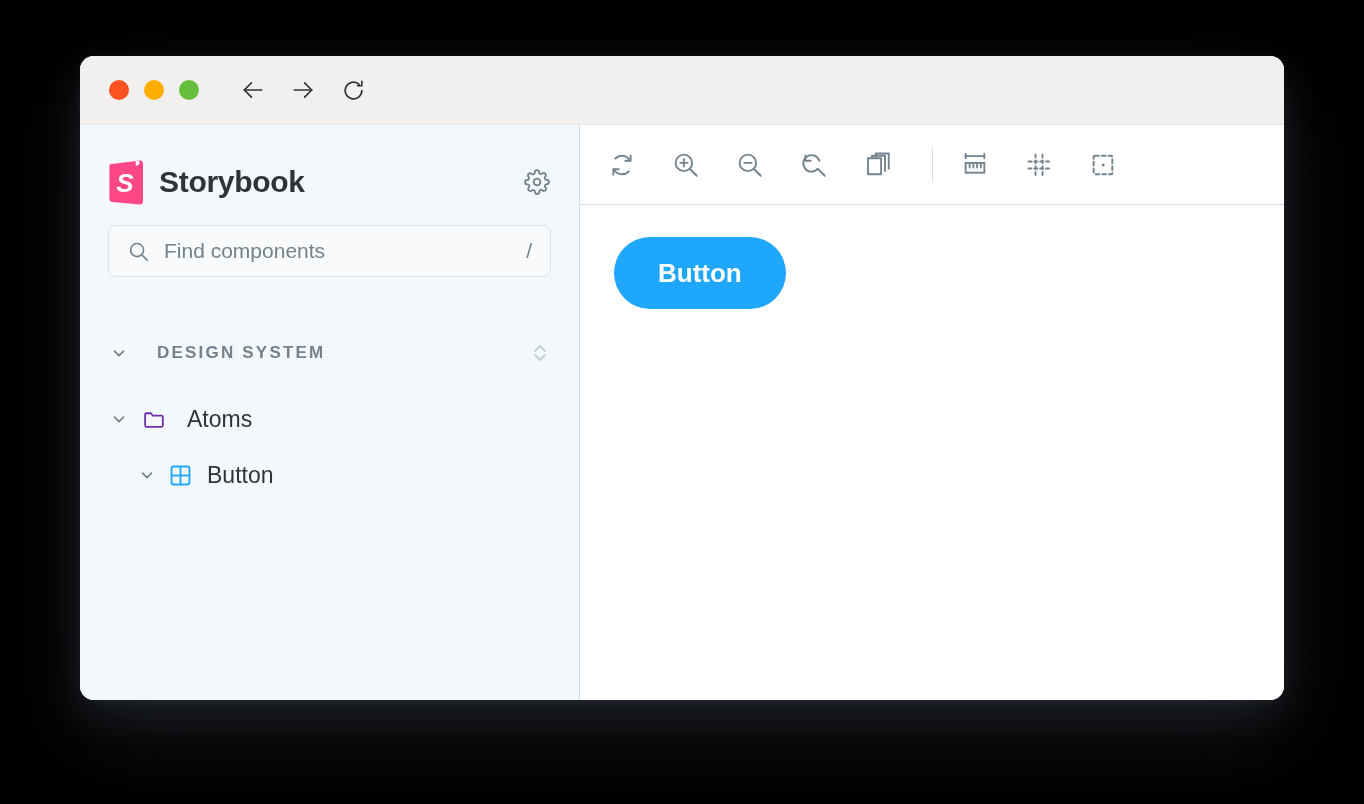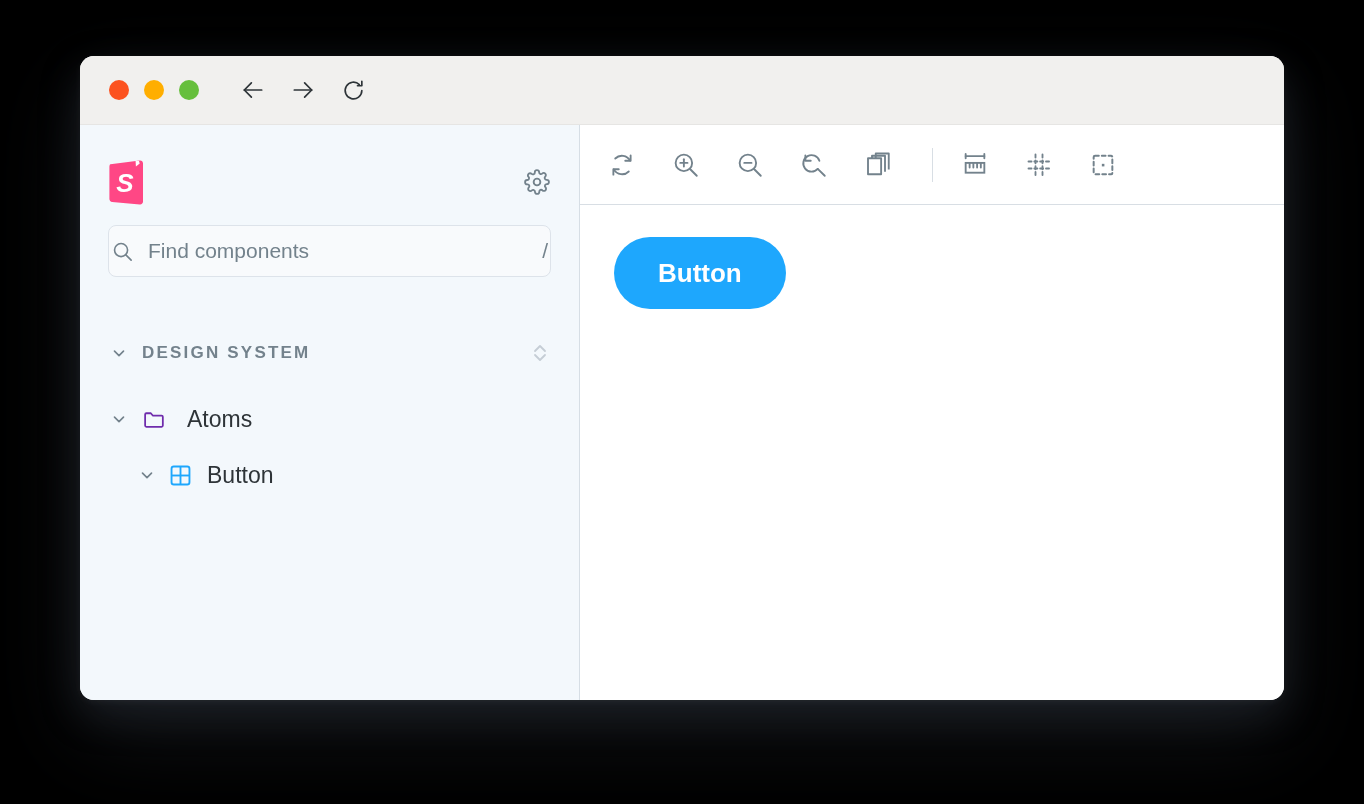--- a/index.html
+++ b/index.html
@@ -116,21 +116,21 @@
 
   
   .search {
     position: relative;
     height: 52px;
     border: 1px solid #DDE3EA;
     border-radius: 8px;
     background: #F8FAFC;
     display: flex;
     align-items: center;
-    padding: 0 2px;
+    padding: 0 18px;
     cursor: text;
   }
   .search-icon { color: #73828C; flex: none; display: flex; }
   .search-input {
     flex: 1;
     border: none;
     outline: none;
     background: transparent;
     font-family: "Liberation Sans", sans-serif;
     font-size: 21px;
@@ -161,21 +161,21 @@
     color: #73828C;
     display: flex; align-items: center; justify-content: center;
   }
 
   .root-row { height: 36px; }
   .root-label {
     font-size: 17px;
     font-weight: bold;
     letter-spacing: 2.2px;
     color: #73828C;
-    margin-left: 12px;
+    margin-left: 27px;
   }
   .root-spacer { flex: 1; }
   .sortbtn {
     width: 22px; height: 26px;
     color: #C5CDD5;
     display: flex; align-items: center; justify-content: center;
   }
 
   .folder-row { height: 40px; margin-top: 28px; }
   .folder-icon { margin-left: 12px; color: #6F2CAC; display: flex; flex: none; }
@@ -284,20 +284,21 @@
       <div class="sidebar">
 
         <div class="brandrow">
           <span class="logo">
             <svg width="37" height="45" viewBox="0 0 37 45">
               <path d="M2.4 4.2 L31.8 0.6 C33.6 0.4 35 1.7 35 3.5 L35 41.5 C35 43.3 33.6 44.6 31.8 44.4 L4.2 41.9 C2.6 41.7 1.4 40.4 1.4 38.9 L1.4 7.0 C1.4 5.5 1.8 4.4 2.4 4.2 Z" fill="#FF4785"></path>
               <path d="M27.6 1.1 L27.9 6.6 L31.7 3.6 L31.0 0.9 Z" fill="#FFFFFF"></path>
               <text x="17" y="32" font-family="Liberation Sans, sans-serif" font-size="26" font-weight="bold" font-style="italic" fill="#FFFFFF" text-anchor="middle">S</text>
             </svg>
           </span>
+          <span class="brandname">Storybook</span>
           <span class="brandspacer"></span>
           <span class="gear">
             <svg width="26" height="26" viewBox="0 0 24 24" fill="none" stroke="currentColor" stroke-width="1.7" stroke-linecap="round" stroke-linejoin="round">
                 <circle cx="12" cy="12" r="3.1"></circle>
                 <path d="M19.4 15a1.6 1.6 0 0 0 .32 1.77l.06.06a2 2 0 1 1-2.83 2.83l-.06-.06a1.6 1.6 0 0 0-1.77-.32 1.6 1.6 0 0 0-.97 1.47V21a2 2 0 0 1-4 0v-.1a1.6 1.6 0 0 0-1.05-1.47 1.6 1.6 0 0 0-1.77.32l-.06.06a2 2 0 1 1-2.83-2.83l.06-.06a1.6 1.6 0 0 0 .32-1.77 1.6 1.6 0 0 0-1.47-.97H3a2 2 0 0 1 0-4h.1a1.6 1.6 0 0 0 1.47-1.05 1.6 1.6 0 0 0-.32-1.77l-.06-.06a2 2 0 1 1 2.83-2.83l.06.06a1.6 1.6 0 0 0 1.77.32H9a1.6 1.6 0 0 0 .97-1.47V3a2 2 0 0 1 4 0v.1a1.6 1.6 0 0 0 .97 1.47 1.6 1.6 0 0 0 1.77-.32l.06-.06a2 2 0 1 1 2.83 2.83l-.06.06a1.6 1.6 0 0 0-.32 1.77V9a1.6 1.6 0 0 0 1.47.97H21a2 2 0 0 1 0 4h-.1a1.6 1.6 0 0 0-1.47.97z"></path>
               </svg>
           </span>
         </div>
 
         <div class="search">

